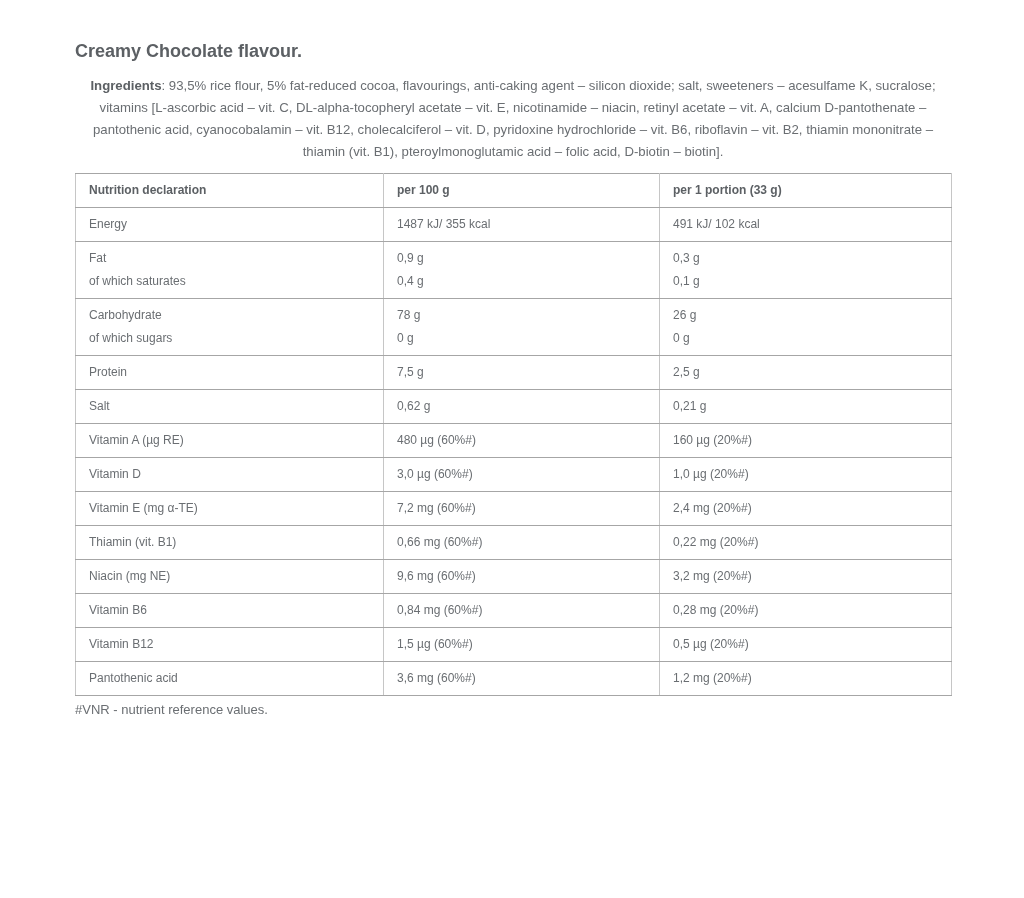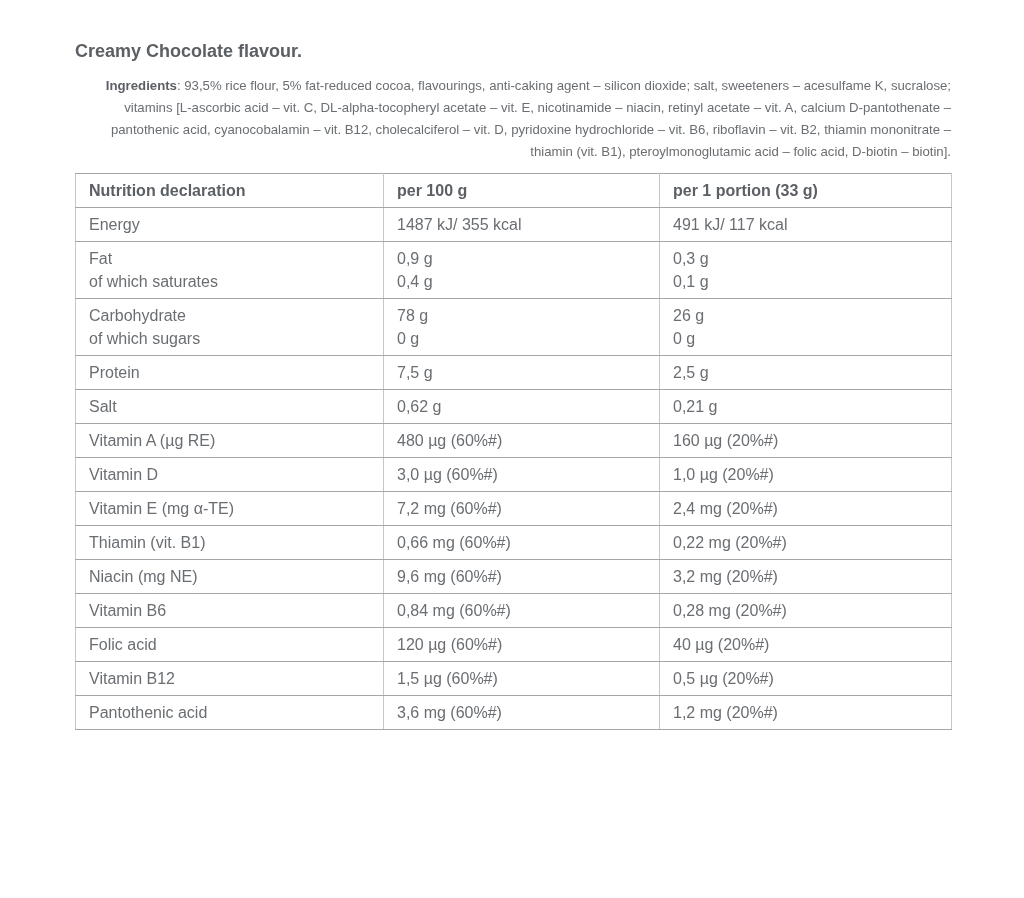--- a/index.html
+++ b/index.html
@@ -23,37 +23,37 @@
     font-weight: 700;
     color: #5c6064;
     line-height: 16px;
     margin: 0 0 16px 0;
   }
   .ingredients {
     font-size: 13.2px;
     line-height: 22px;
     margin: 0 0 10px 0;
     color: #6a6e72;
-    text-align: right;
+    text-align: center;
   }
   .ingredients .bold-label {
     font-weight: 700;
     color: #5c6064;
   }
   table.nutrition {
     border-collapse: collapse;
     width: 876px;
     table-layout: fixed;
   }
   table.nutrition th,
   table.nutrition td {
     border: 1px solid;
     border-color: #a6a6a6 #c6c6c6; 
     padding: 5px 13px;
-    font-size: 16px;
+    font-size: 12px;
     line-height: 23px;
     text-align: left;
     vertical-align: middle;
     font-weight: 400;
     color: #6a6e72;
     overflow: hidden;
   }
   table.nutrition th {
     font-weight: 700;
     color: #5c6064;
@@ -92,21 +92,21 @@
     </thead>
     <tbody>
         <tr>
       <td>
             <div class="cell-line">Energy</div>
           </td>
       <td>
             <div class="cell-line">1487 kJ/ 355 kcal</div>
           </td>
       <td>
-            <div class="cell-line">491 kJ/ 117 kcal</div>
+            <div class="cell-line">491 kJ/ 102 kcal</div>
           </td>
     </tr>
         <tr>
       <td>
             <div class="cell-line">Fat</div>
             <div class="cell-line">of which saturates</div>
           </td>
       <td>
             <div class="cell-line">0,9 g</div>
             <div class="cell-line">0,4 g</div>
@@ -213,31 +213,20 @@
           </td>
       <td>
             <div class="cell-line">0,84 mg (60%#)</div>
           </td>
       <td>
             <div class="cell-line">0,28 mg (20%#)</div>
           </td>
     </tr>
         <tr>
       <td>
-            <div class="cell-line">Folic acid</div>
-          </td>
-      <td>
-            <div class="cell-line">120 µg (60%#)</div>
-          </td>
-      <td>
-            <div class="cell-line">40 µg (20%#)</div>
-          </td>
-    </tr>
-        <tr>
-      <td>
             <div class="cell-line">Vitamin B12</div>
           </td>
       <td>
             <div class="cell-line">1,5 µg (60%#)</div>
           </td>
       <td>
             <div class="cell-line">0,5 µg (20%#)</div>
           </td>
     </tr>
         <tr>
@@ -247,14 +236,15 @@
       <td>
             <div class="cell-line">3,6 mg (60%#)</div>
           </td>
       <td>
             <div class="cell-line">1,2 mg (20%#)</div>
           </td>
     </tr>
       </tbody>
   </table>
 
+  <p class="footnote">#VNR - nutrient reference values.</p>
 
 </div>
 
 </body></html>

